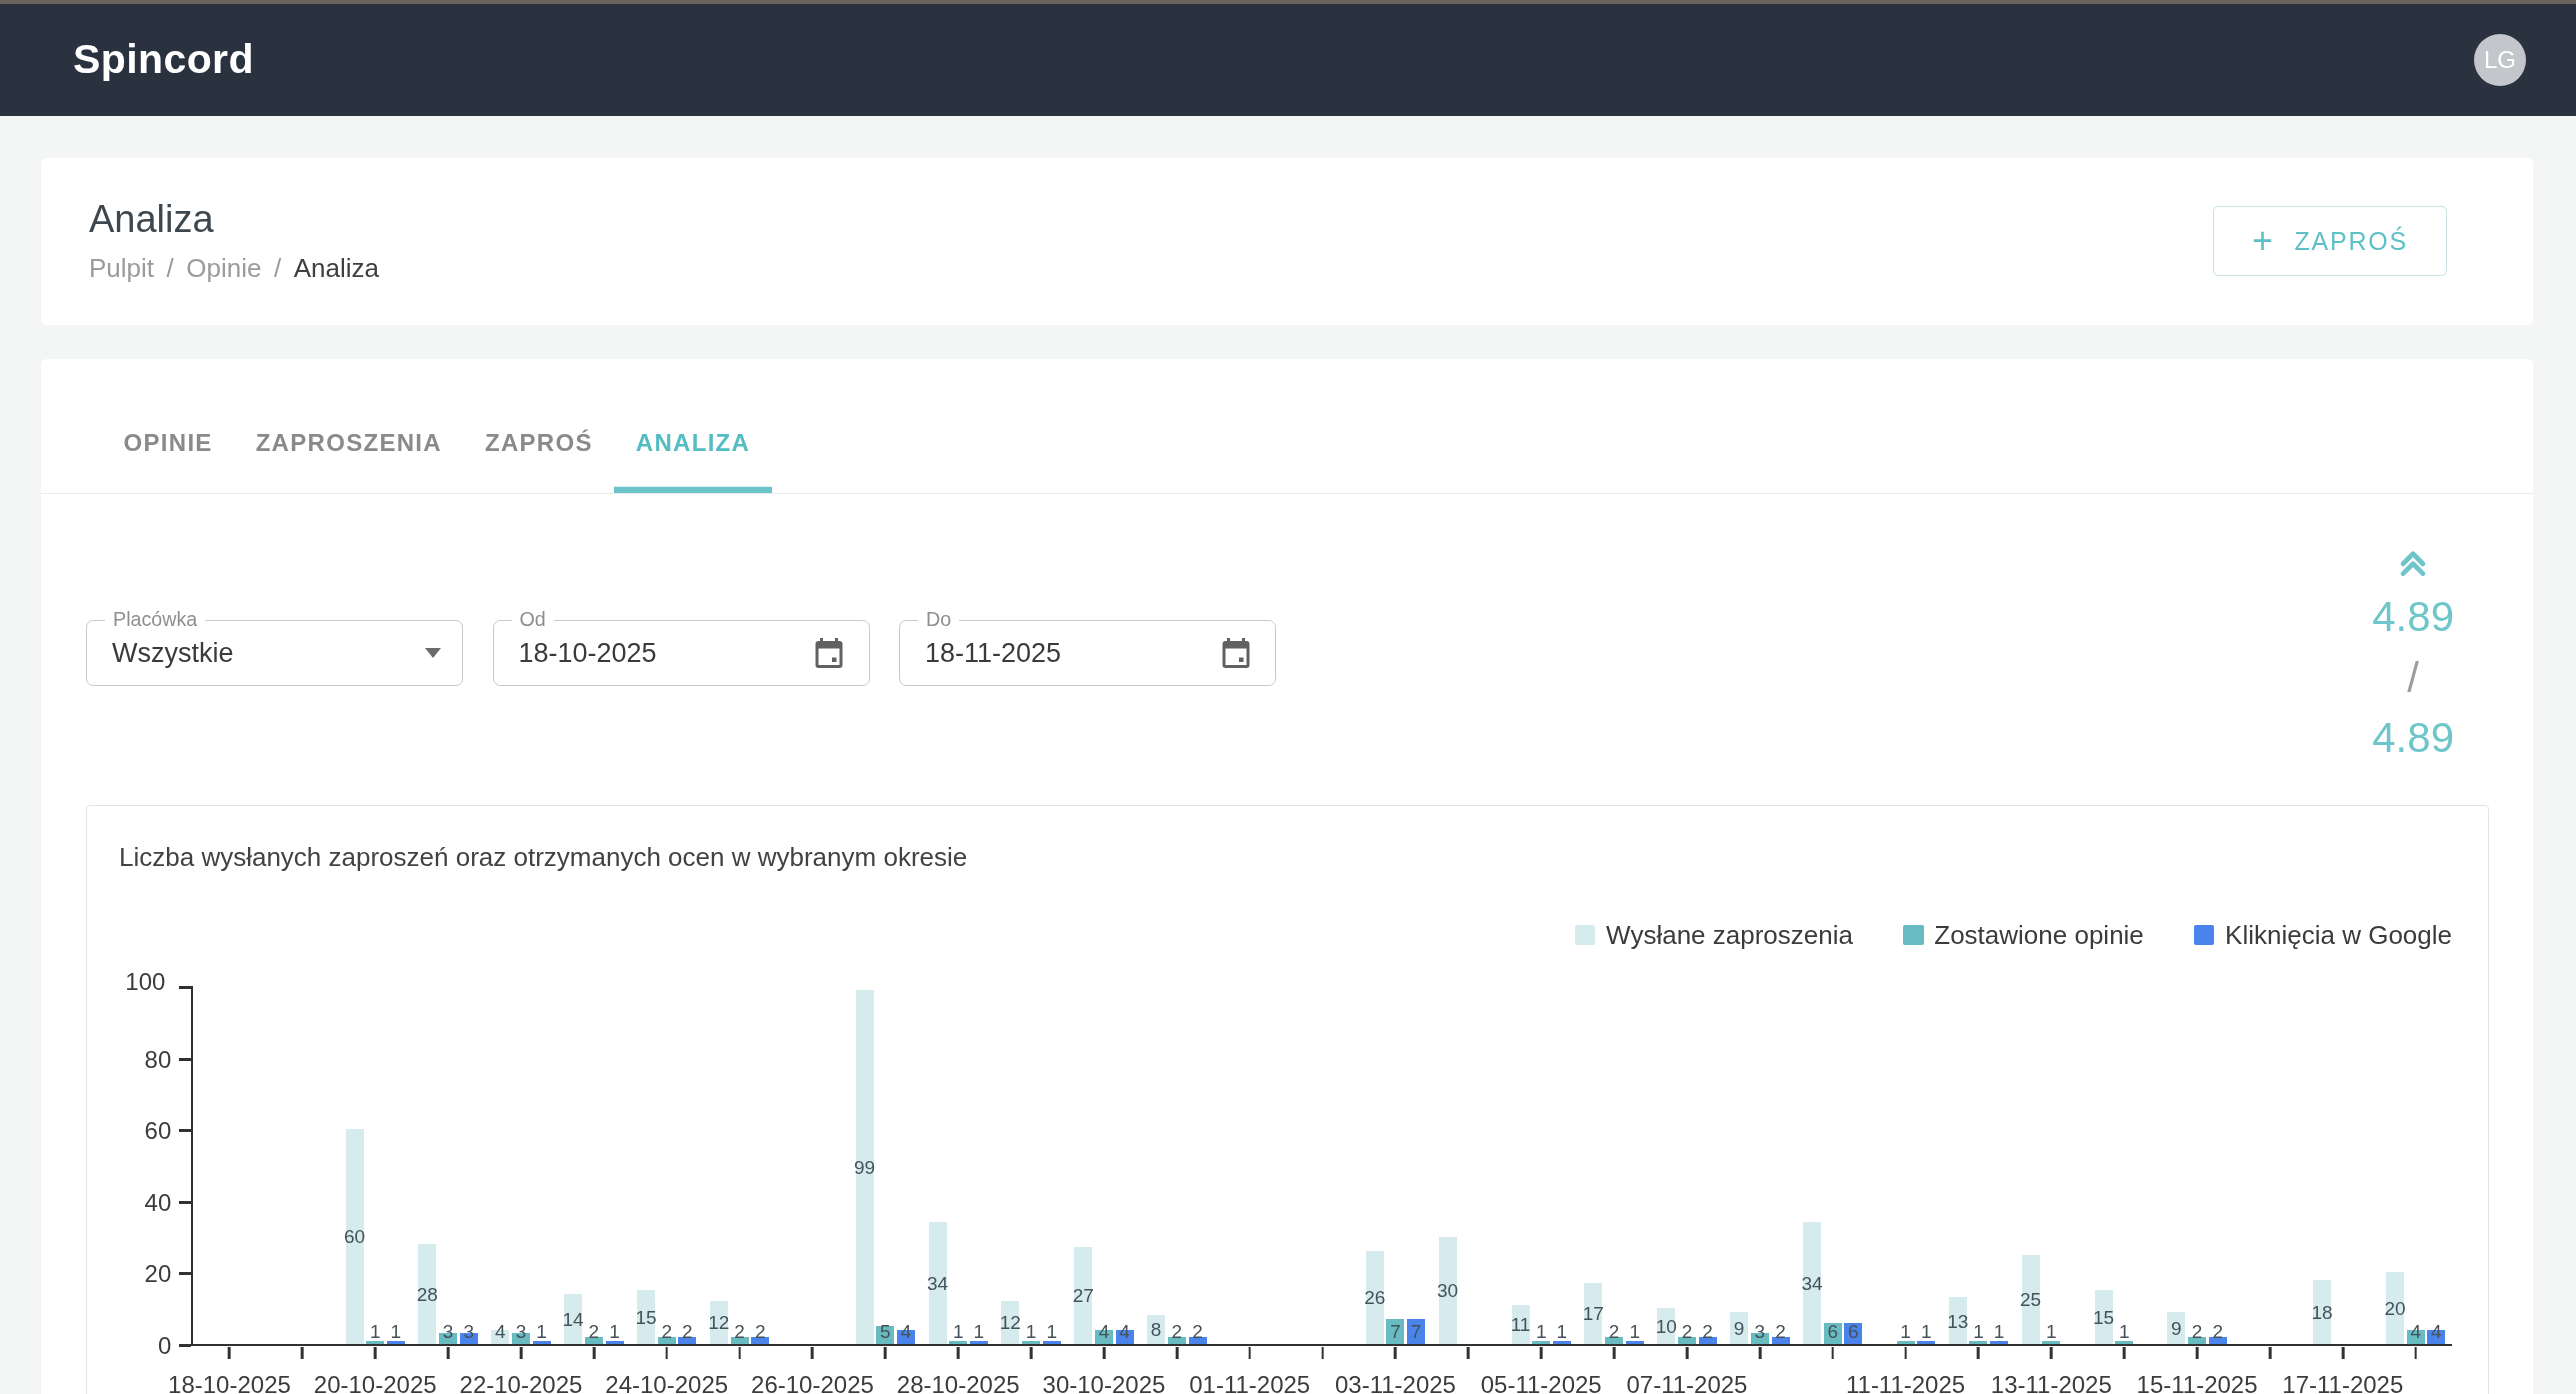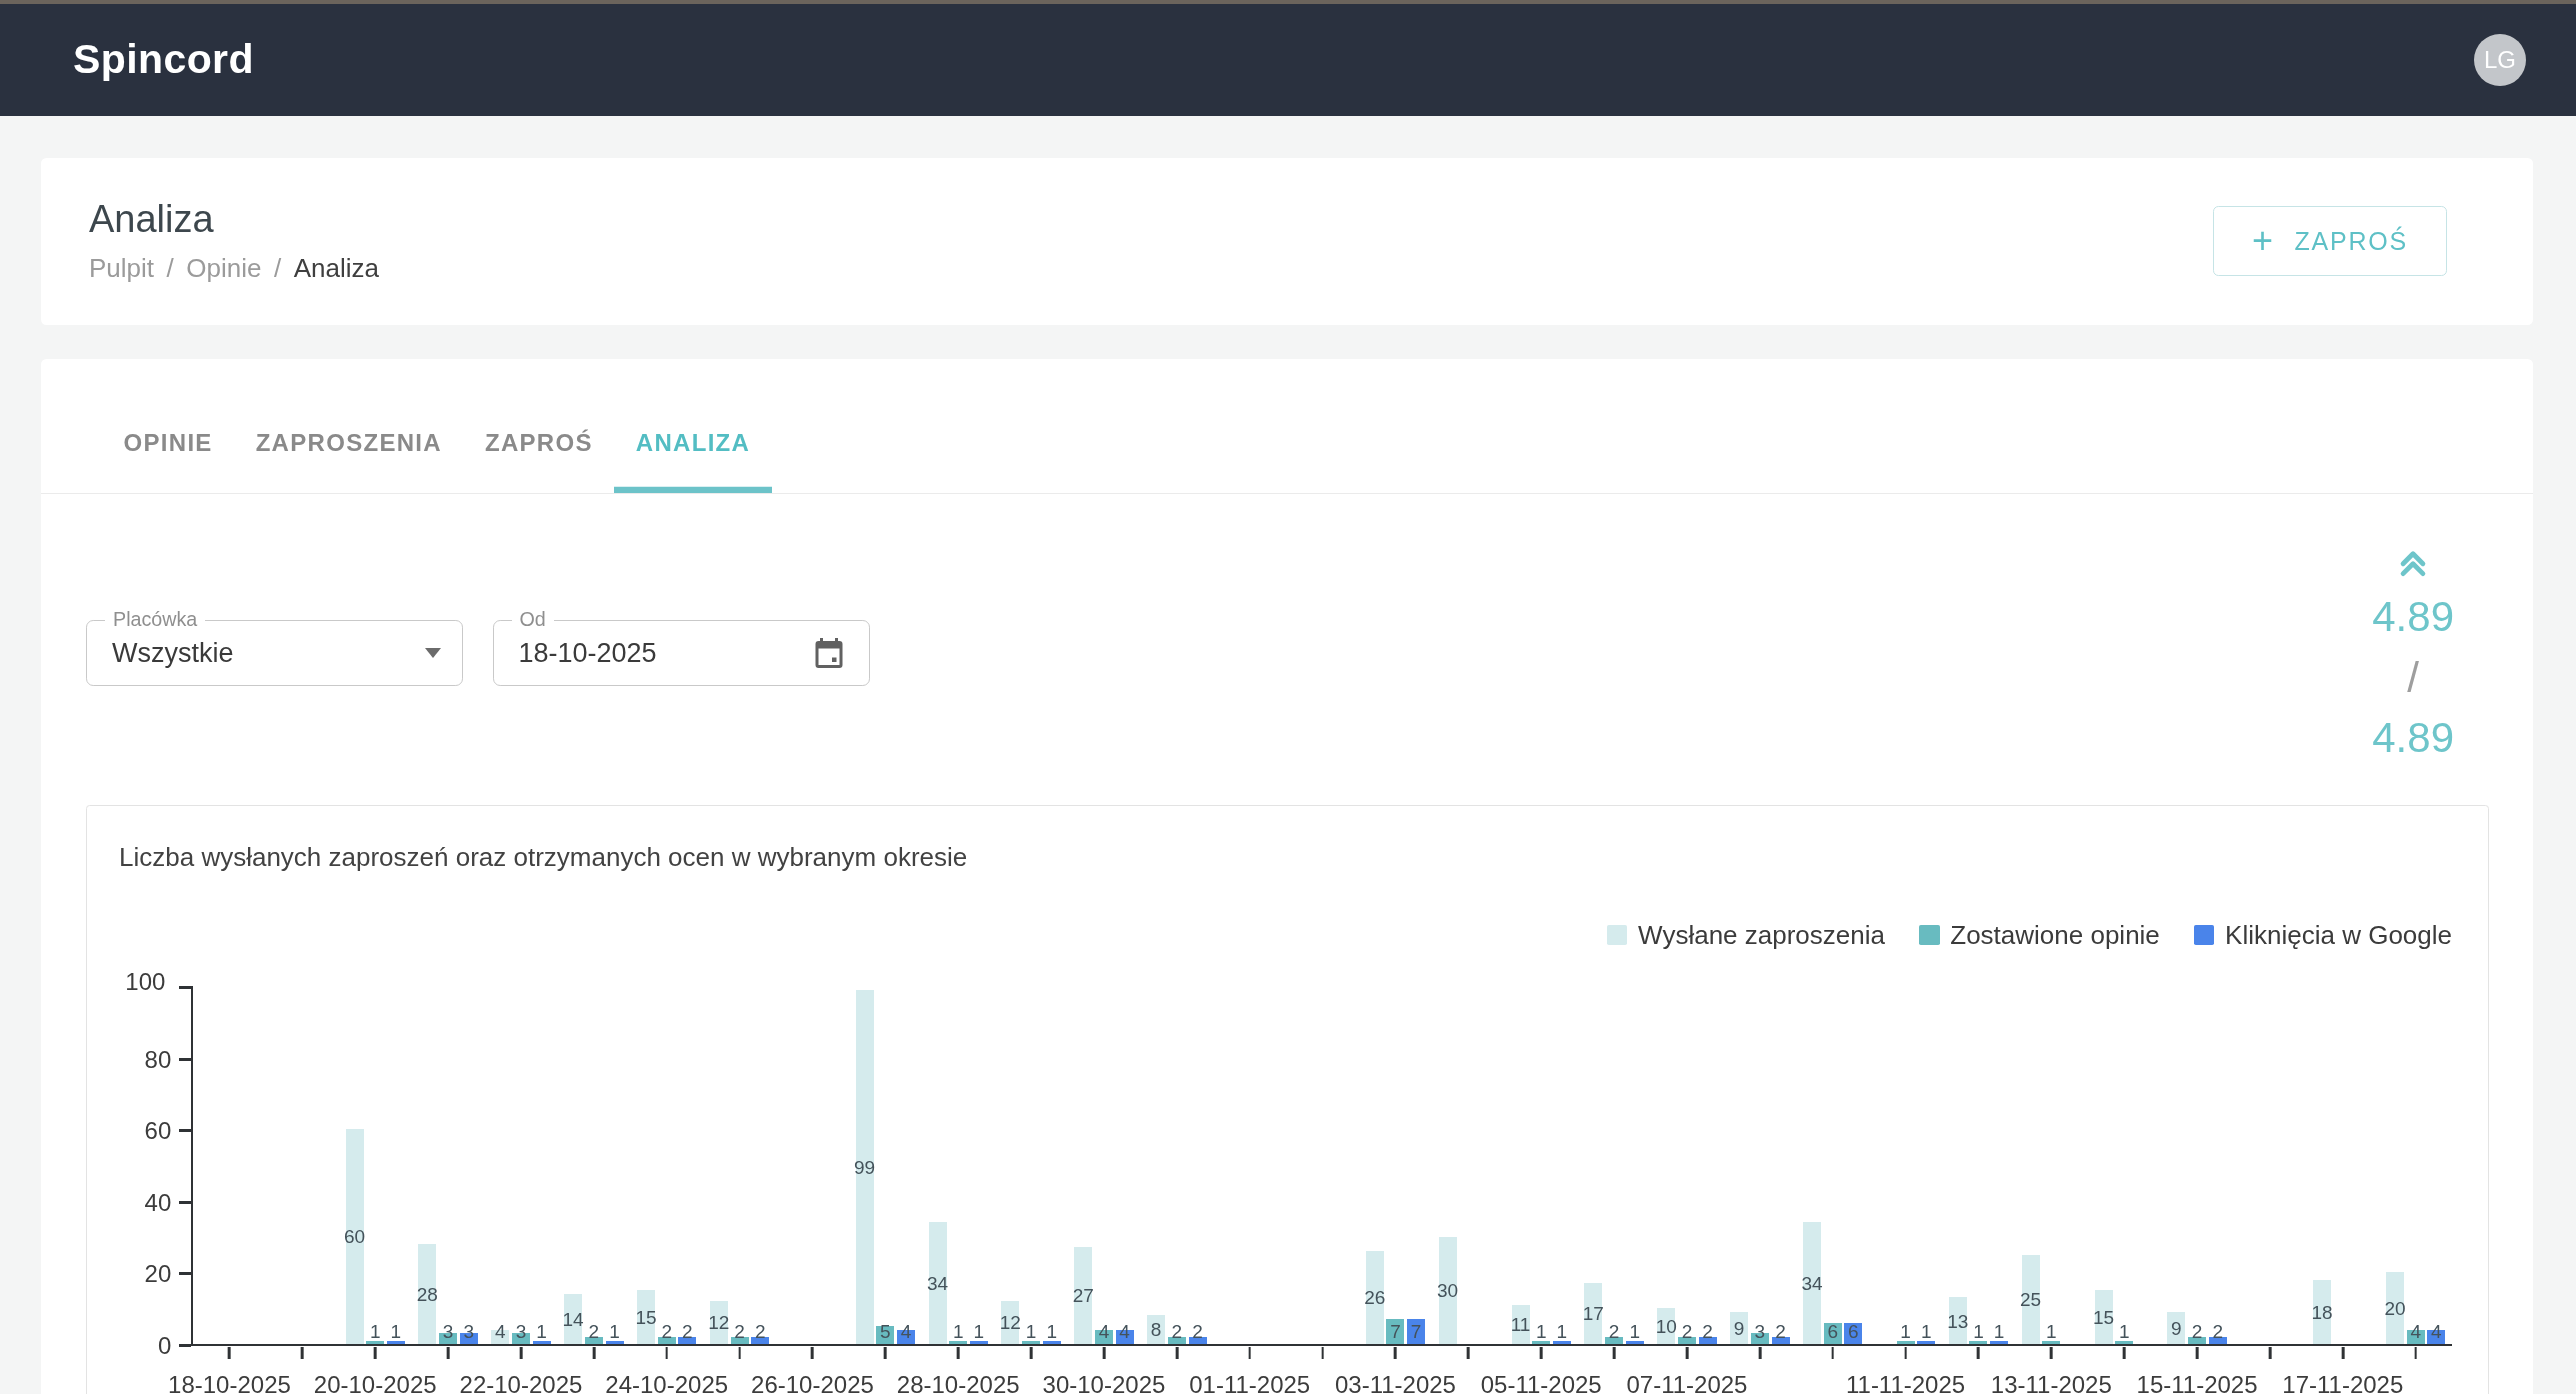--- a/index.html
+++ b/index.html
@@ -79,21 +79,21 @@
   }
   .rating .sep { color:#9e9e9e; font-weight:300; padding:0 3.6px; }
 
   
   .chart-box {
     margin:43px 44px 0 45px; border:1.8px solid #e3e3e3; border-radius:3.6px;
     height:680px; padding:36px 36px 0 32px; position:relative;
   }
   .chart-title { font-size:26px; color:#424242; }
   .legend { display:flex; justify-content:flex-end; gap:34px; margin-top:47px; height:30px; align-items:center; }
-  .legend-item { display:flex; align-items:center; gap:10.7px; cursor:pointer; }
+  .legend-item { display:flex; align-items:center; gap:10.7px; cursor:pointer;margin-left:16px; }
   .legend-swatch { width:20.6px; height:20.6px; border-radius:1.8px; }
   .legend-label { font-size:26px; color:#3b3b3b; }
 
   .plot-wrap { display:flex; margin-top:36px; height:360px; }
   .y-col { width:72px; position:relative; }
   .y-label {
     position:absolute; right:19.7px; font-size:24px; color:#3c3c3c;
     transform:translateY(50%); text-align:right; width:52px;
   }
   .y-tick { position:absolute; right:0; width:12.5px; height:2.7px; background:#2f3235; }
@@ -166,20 +166,29 @@
     <div class="field">
       <span class="field-label">Placówka</span>
       <span class="field-value">Wszystkie</span>
       <span class="field-icon">
           <span class="caret-down"></span>
         </span>
     </div>
     <div class="field">
       <span class="field-label">Od</span>
       <span class="field-value">18-10-2025</span>
+      <span class="field-icon">
+        <svg class="icon-svg" width="36" height="38" viewBox="0 0 24 24">
+          <path fill="#616161" d="M19 4h-1V2h-2v2H8V2H6v2H5a2 2 0 0 0-2 2v14a2 2 0 0 0 2 2h14a2 2 0 0 0 2-2V6a2 2 0 0 0-2-2zm0 16H5V9h14v11zm-5-2h3v-3h-3v3z"></path>
+        </svg>
+      </span>
+    </div>
+    <div class="field">
+      <span class="field-label">Do</span>
+      <span class="field-value">18-11-2025</span>
       <span class="field-icon">
         <svg class="icon-svg" width="36" height="38" viewBox="0 0 24 24">
           <path fill="#616161" d="M19 4h-1V2h-2v2H8V2H6v2H5a2 2 0 0 0-2 2v14a2 2 0 0 0 2 2h14a2 2 0 0 0 2-2V6a2 2 0 0 0-2-2zm0 16H5V9h14v11zm-5-2h3v-3h-3v3z"></path>
         </svg>
       </span>
     </div>
     <div class="rating">
       <svg class="icon-svg" width="34" height="36" viewBox="0 0 24 24" fill="none" stroke="#6ec5ca" stroke-width="3.4" stroke-linecap="round" stroke-linejoin="round">
         <polyline points="5,12.5 12,5.5 19,12.5"></polyline>
         <polyline points="5,19.5 12,12.5 19,19.5"></polyline>

